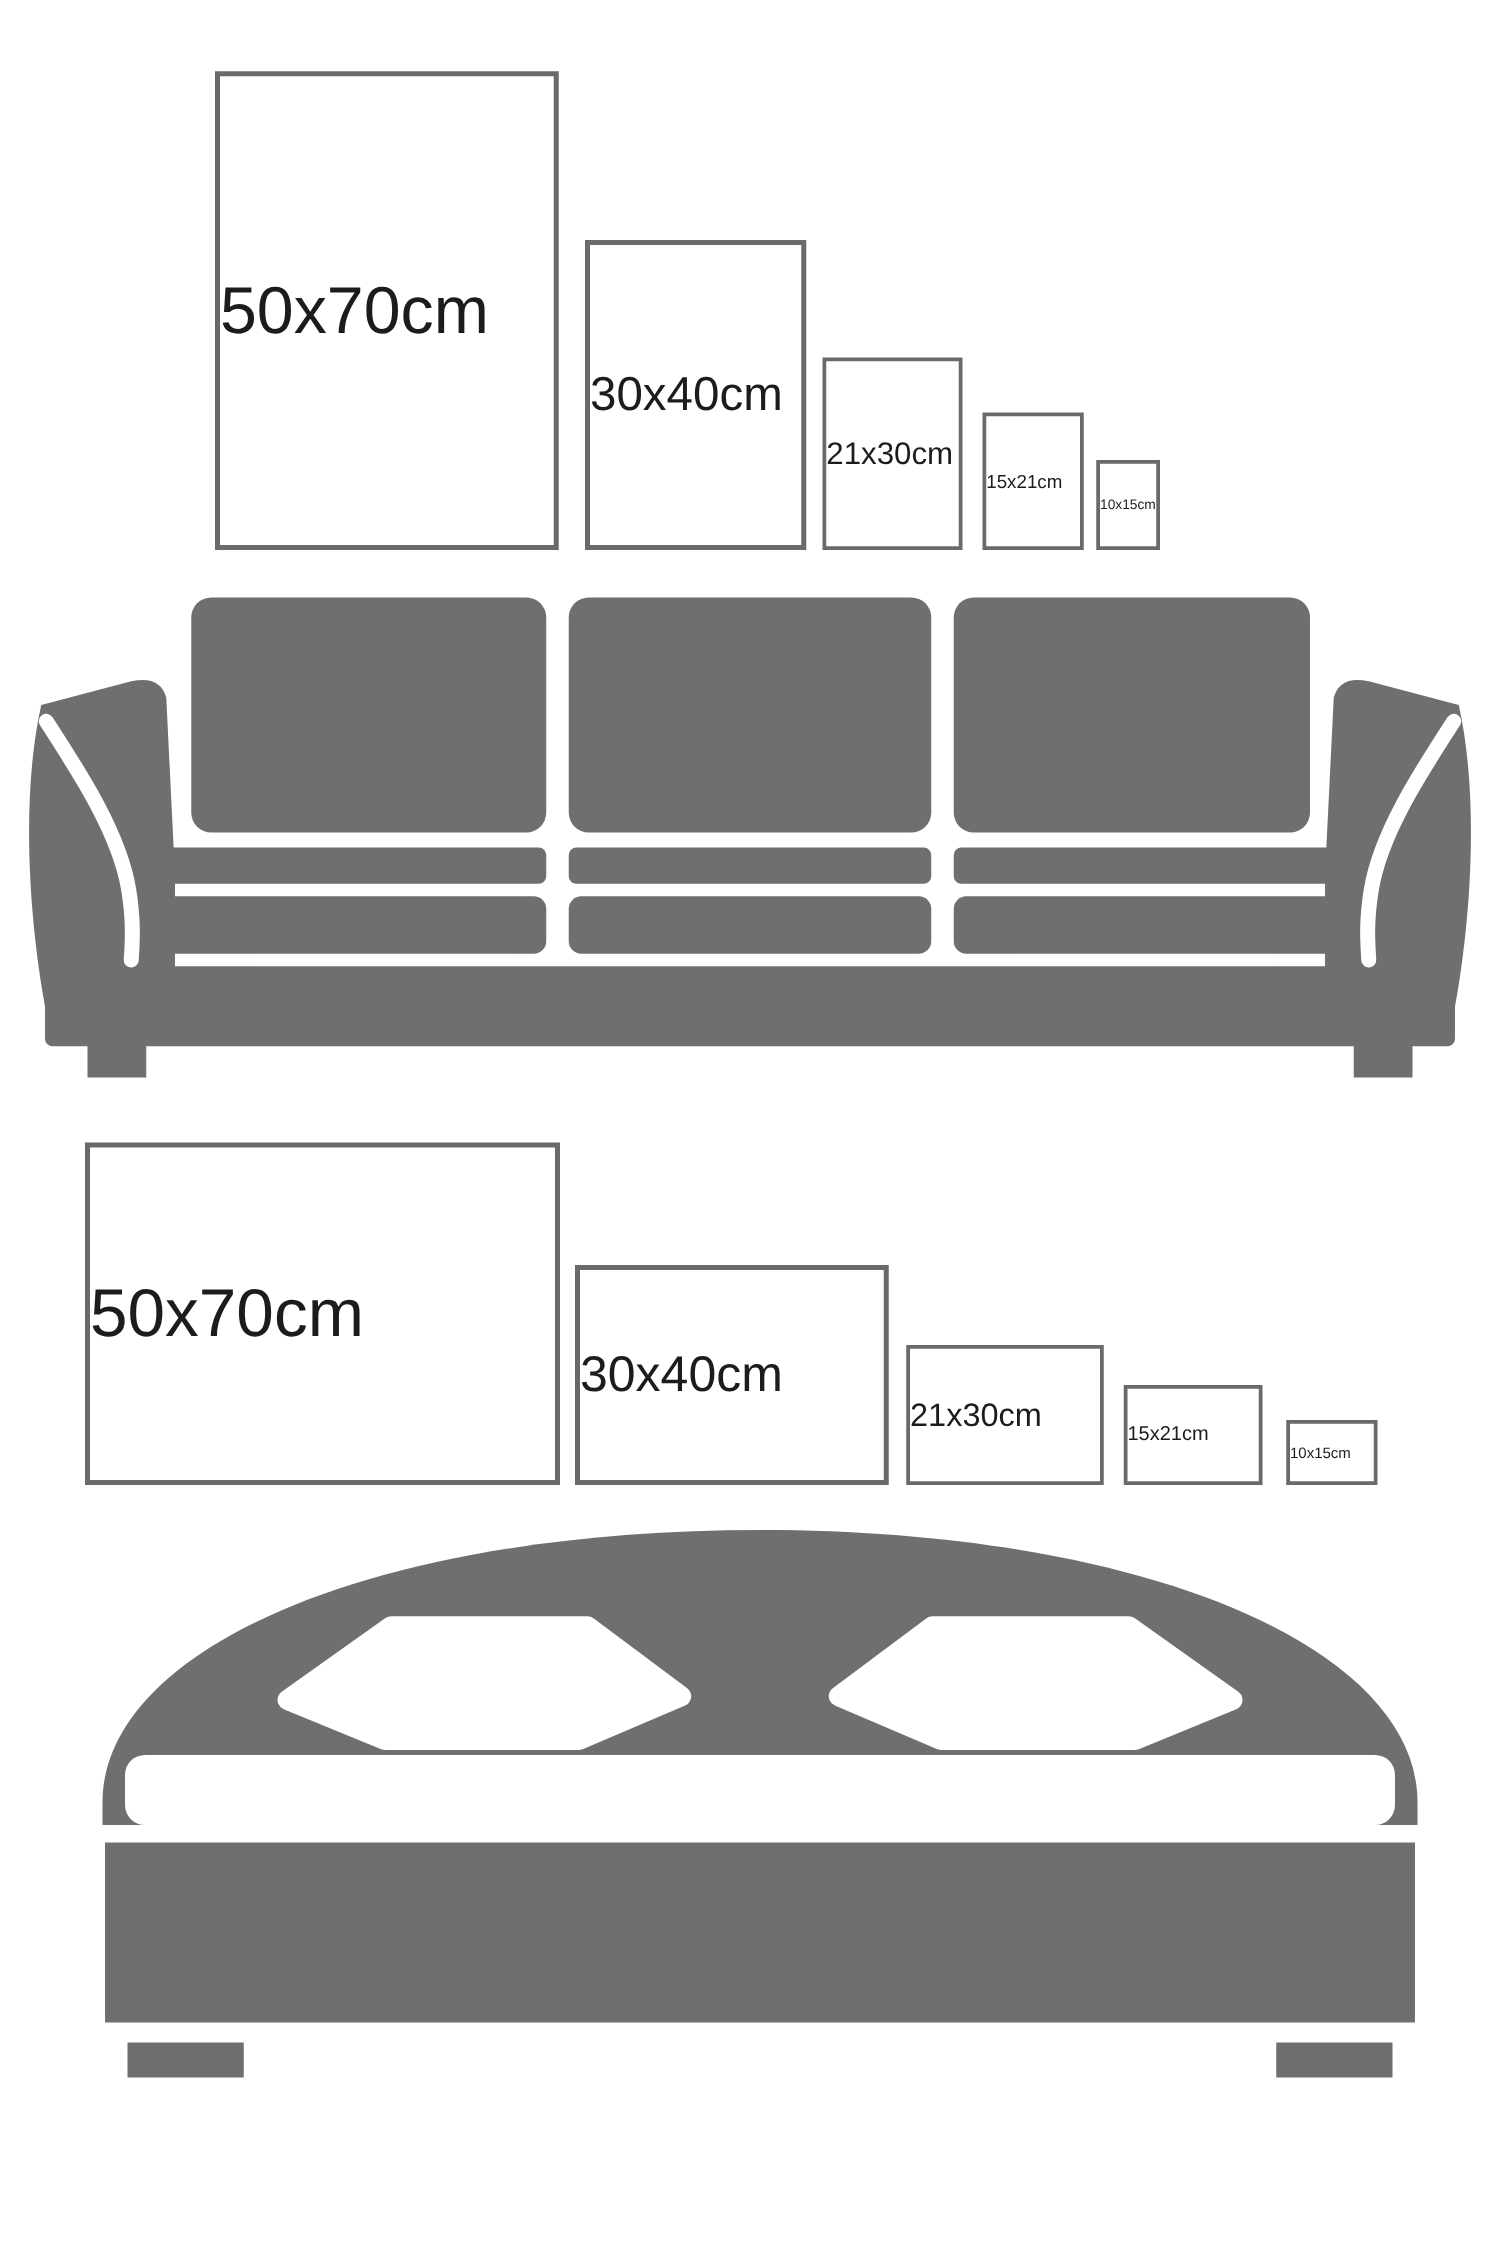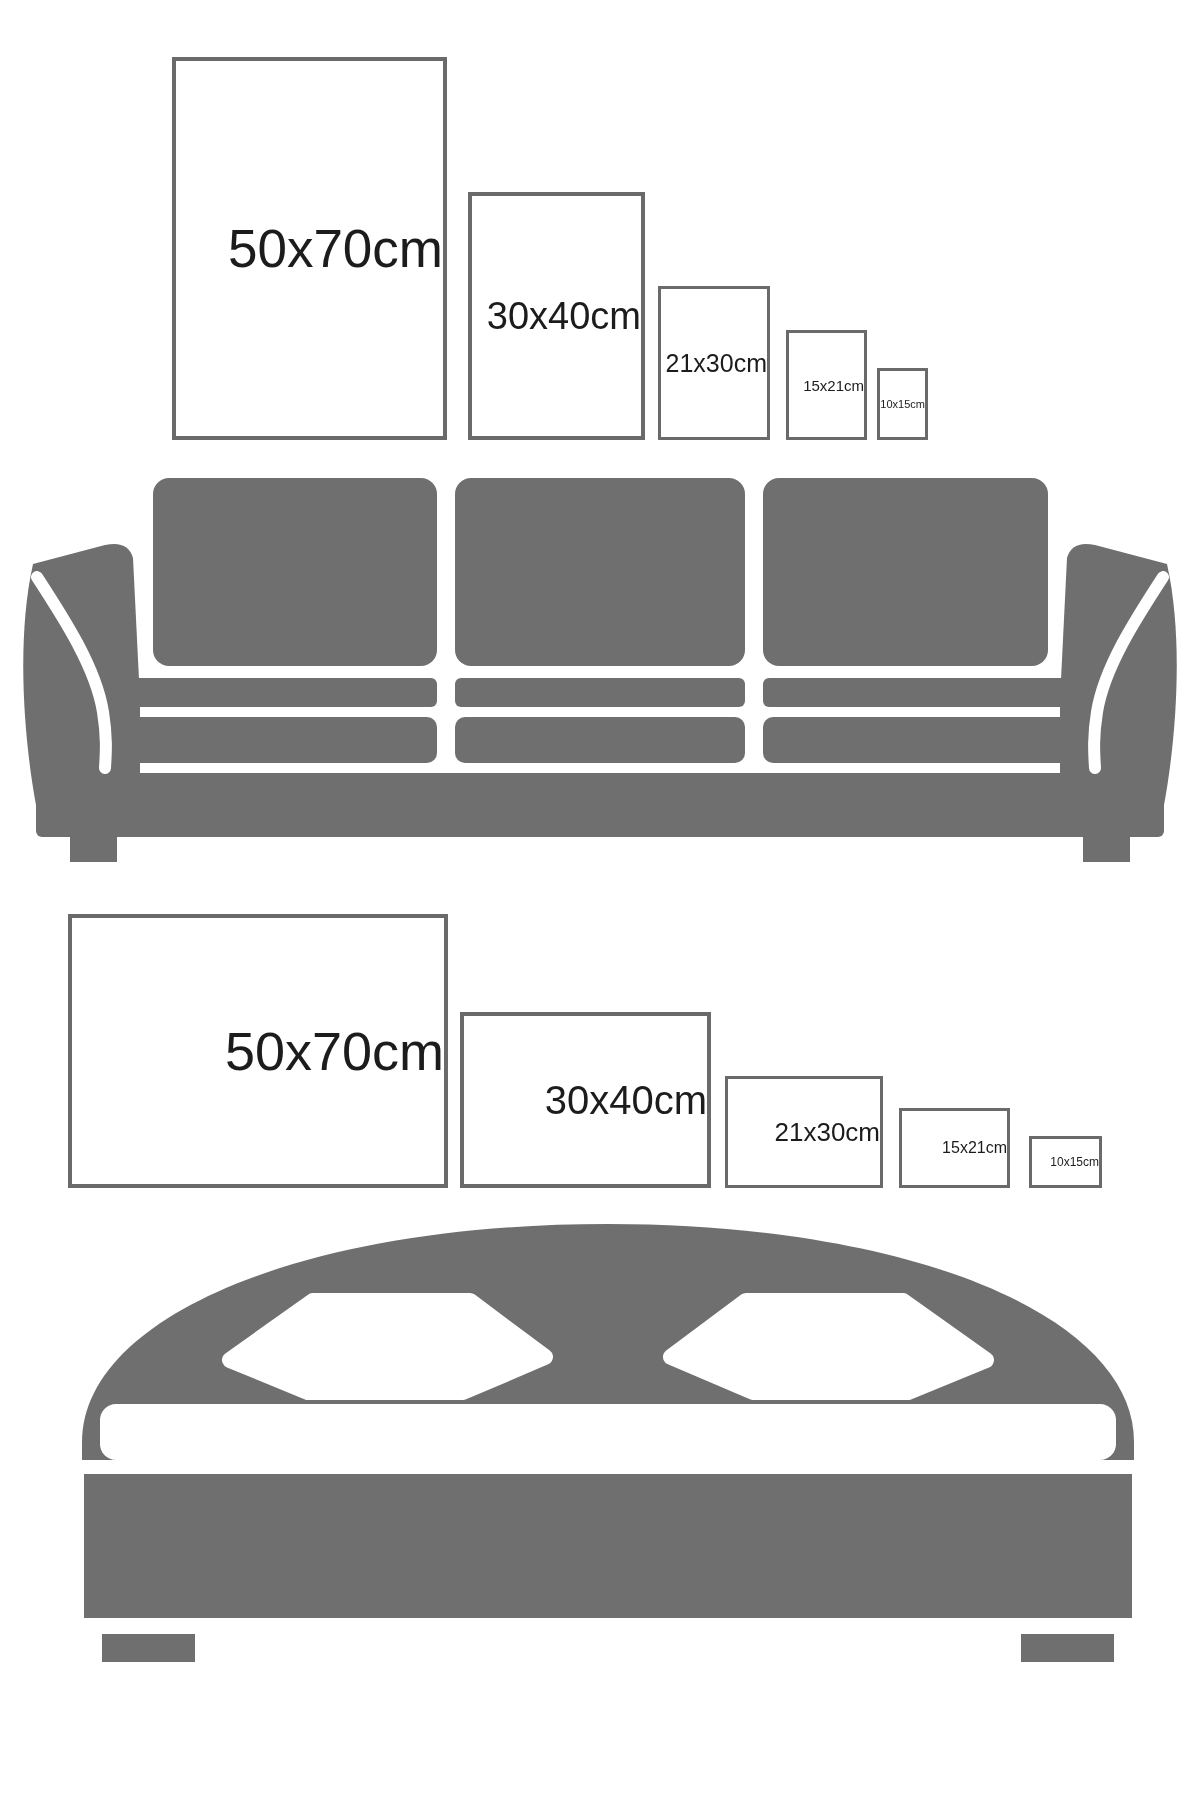--- a/index.html
+++ b/index.html
@@ -12,21 +12,21 @@
     font-family: "Liberation Sans", sans-serif;
   }
   .frame {
     position: absolute;
     box-sizing: border-box;
     border-style: solid;
     border-color: var(--frame_border, #6a6a6a);
     background: #ffffff;
     display: flex;
     align-items: center;
-    justify-content: flex-end;
+    justify-content: flex-start;
   }
   .frame .label {
     color: var(--label_text, #1c1c1c);
     white-space: nowrap;
     line-height: 1;
   }
   .furniture-svg {
     position: absolute;
     left: 0;
     display: block;

